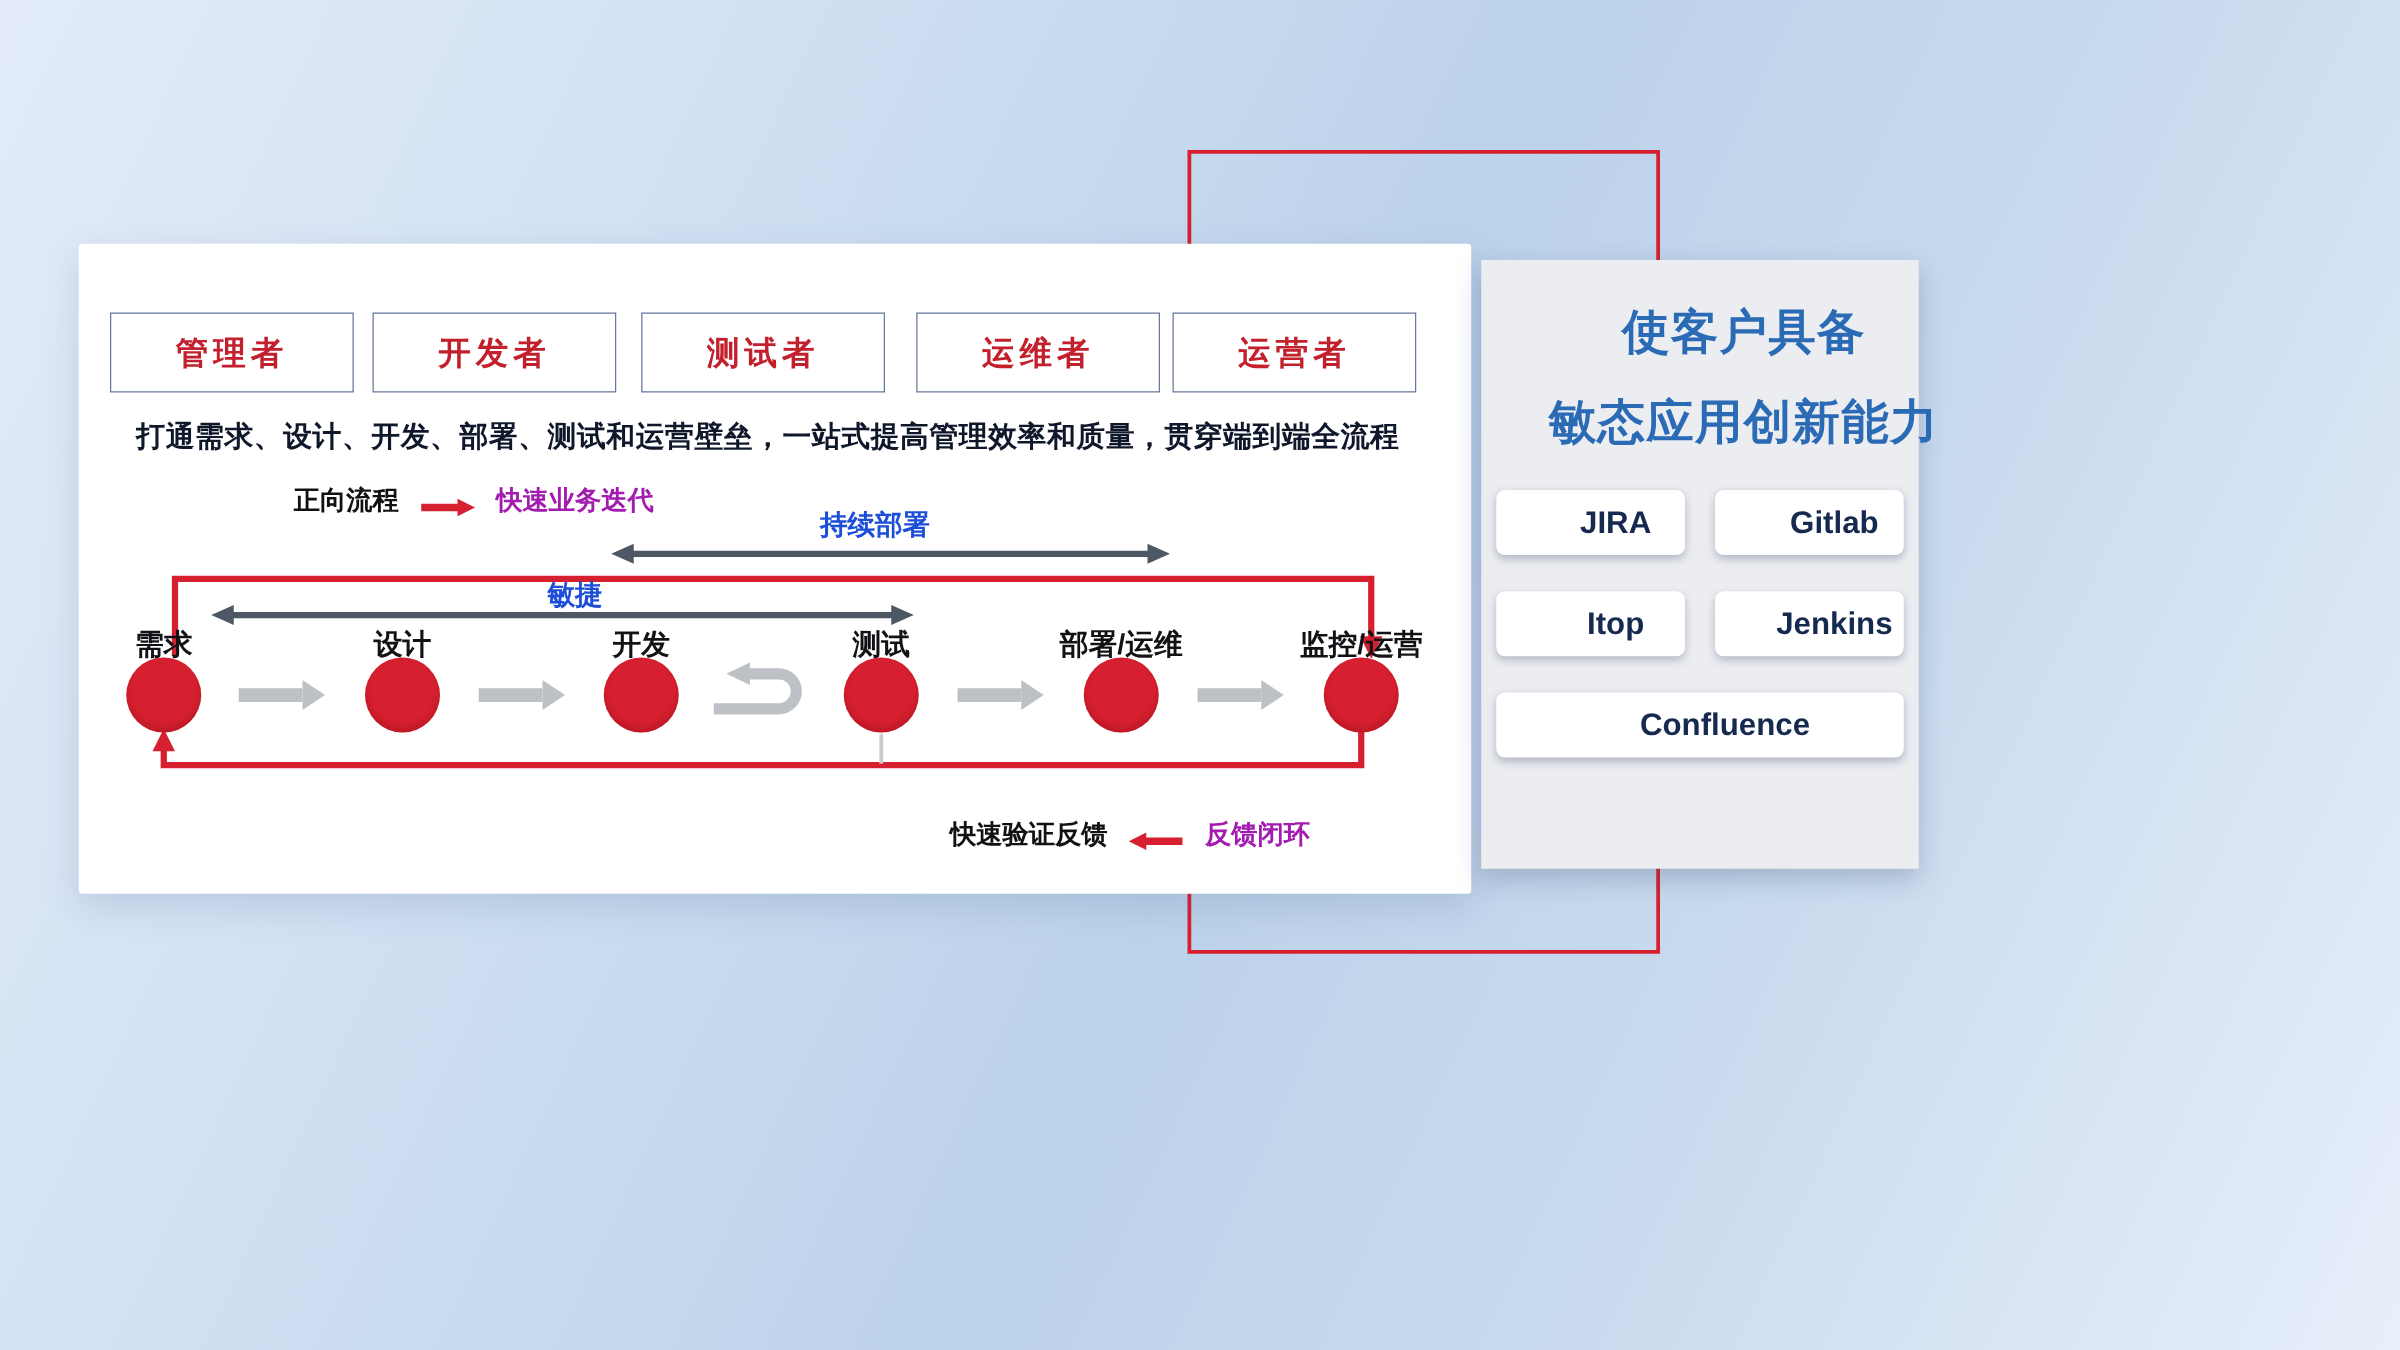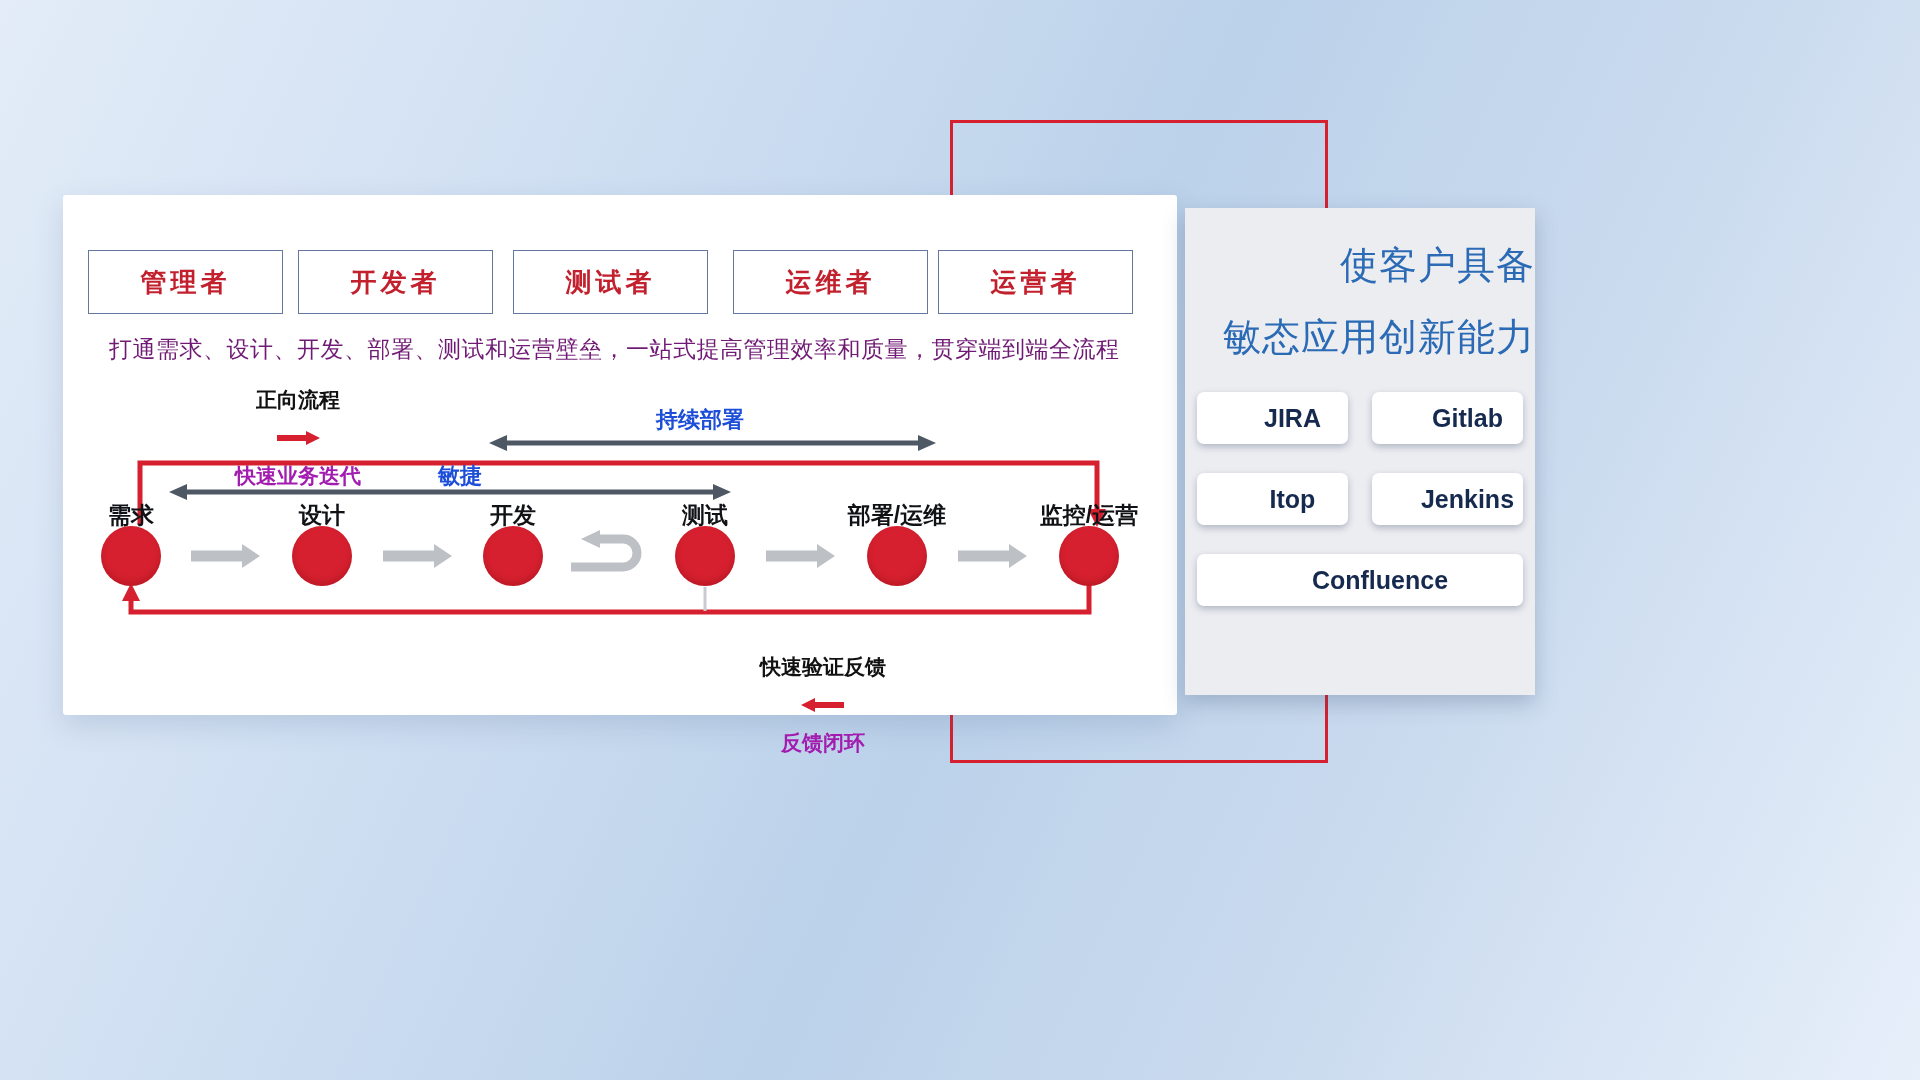--- a/index.html
+++ b/index.html
@@ -27,24 +27,24 @@
     position:absolute;top:55px;width:193px;height:62px;
     border:1.5px solid #64779f;background:#fff;
     display:flex;align-items:center;justify-content:center;
   }
   .role-box span{
     color:#c3202e;font-size:26px;font-weight:700;letter-spacing:4px;
   }
 
   .subtitle{
     position:absolute;left:46px;top:139px;width:1030px;
-    color:#701a75;font-size:23px;font-weight:400;letter-spacing:.5px;white-space:nowrap;
-  }
-
-  .legend-row{position:absolute;display:flex;align-items:center;gap:16px;flex-direction:column;}
+    color:#0f172a;font-size:23px;font-weight:700;letter-spacing:.5px;white-space:nowrap;
+  }
+
+  .legend-row{position:absolute;display:flex;align-items:flex-end;gap:16px;}
   .legend-forward{left:172px;top:191px;}
   .legend-feedback{left:697px;top:458px;}
   .legend-label{font-size:21px;font-weight:700;color:#111;}
   .legend-desc{font-size:21px;font-weight:600;color:#a21caf;}
 
   .span-label{
     position:absolute;text-align:center;font-size:22px;font-weight:700;color:#1d4ed8;
   }
   .lbl-cd{left:557px;top:210px;width:160px;}
   .lbl-agile{left:347px;top:266px;width:100px;}
@@ -59,22 +59,22 @@
     position:absolute;top:305px;width:150px;text-align:center;
     font-size:23px;font-weight:700;color:#101215;white-space:nowrap;
   }
 
   
   .panel{
     position:absolute;left:1185px;top:208px;width:350px;height:487px;
     background:#ecedf1;z-index:3;box-shadow:0 8px 20px rgba(55,75,110,.28);
   }
   .headline{
-    position:absolute;left:0;width:350px;text-align:right;
-    color:#2b6ab5;font-weight:400;font-size:38px;letter-spacing:1px;white-space:nowrap;
+    position:absolute;left:0;width:350px;text-align:center;
+    color:#2b6ab5;font-weight:700;font-size:38px;letter-spacing:1px;white-space:nowrap;padding-left:35px;
   }
   .hl1{top:32px;}
   .hl2{top:104px;}
   .tools{
     position:absolute;left:12px;top:184px;width:326px;
     display:grid;grid-template-columns:1fr 1fr;column-gap:24px;row-gap:29px;
   }
   .tool-btn{
     height:52px;background:#ffffff;border-radius:7px;
     display:flex;align-items:center;justify-content:center;

